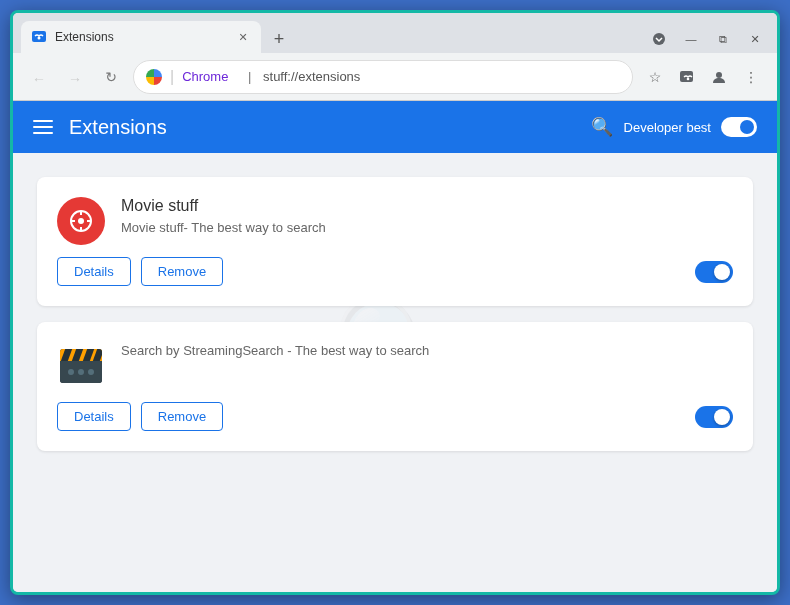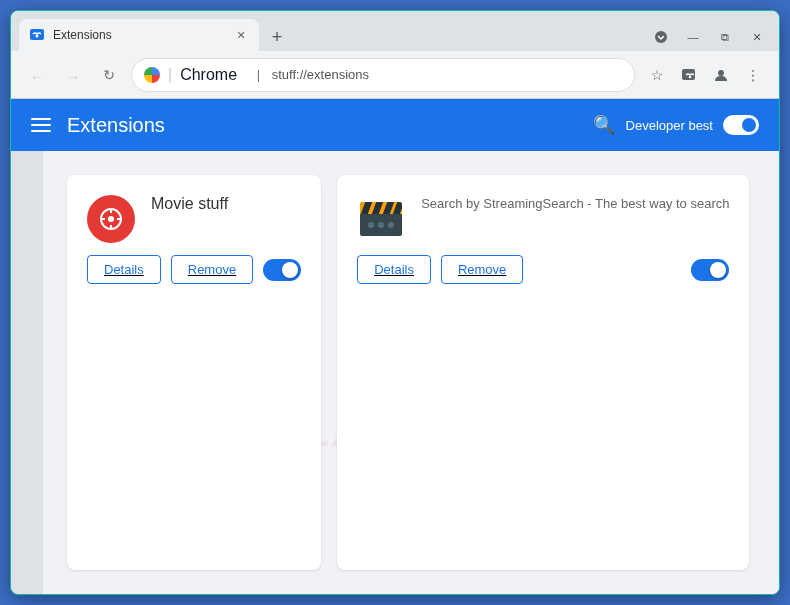--- a/index.html
+++ b/index.html
@@ -16,21 +16,21 @@
 
     .browser-window {
       width: 770px;
       height: 585px;
       background: #dee1e6;
       border-radius: 8px;
       box-shadow: 0 4px 20px rgba(0,0,0,0.4);
       display: flex;
       flex-direction: column;
       overflow: hidden;
-      border: 1px solid #14b8a6;
+      border: 3px solid #14b8a6;
     }
 
     
     .tab-bar {
       background: #dee1e6;
       display: flex;
       align-items: flex-end;
       padding: 8px 8px 0 8px;
       gap: 4px;
       height: 40px;
@@ -244,23 +244,23 @@
       transition: 0.2s;
     }
 
     
     .ext-content {
       flex: 1;
       background: #f0f2f5;
       padding: 24px;
       overflow-y: auto;
       display: flex;
+      flex-direction: column;
       gap: 16px;
       position: relative;
-      margin-left: 32px;
     }
 
     
     .watermark {
       position: absolute;
       top: 50%;
       left: 50%;
       transform: translate(-50%, -50%);
       opacity: 0.07;
       pointer-events: none;
@@ -302,21 +302,20 @@
     .ext-desc {
       font-size: 13px;
       color: #666;
       line-height: 1.4;
     }
 
     .ext-card-bottom {
       display: flex;
       align-items: center;
       gap: 10px;
-      text-decoration: underline;
     }
 
     .ext-btn {
       padding: 6px 16px;
       border: 1px solid #1a73e8;
       border-radius: 4px;
       background: white;
       color: #1a73e8;
       font-size: 13px;
       cursor: pointer;
@@ -419,21 +418,21 @@
   </div>
 
   <div class="address-bar">
     <div class="nav-btn disabled">←</div>
     <div class="nav-btn disabled">→</div>
     <div class="nav-btn">↻</div>
 
     <div class="url-bar">
       <div class="globe-icon"></div>
       <span class="url-divider">|</span>
-      <span style="color:#0f172a;font-size:16px;">Chrome</span>
+      <span style="color:#6d28d9;font-size:13px;">Chrome</span>
       <span style="color:#333;font-size:13px;">&nbsp;</span>
       <span style="color:#777;font-size:13px;">|&nbsp;</span>
       <span style="color:#555;font-size:13px;">stuff://extensions</span>
     </div>
 
     <div class="address-actions">
       <div class="addr-icon">☆</div>
       <div class="addr-icon">
         <svg width="16" height="16" viewBox="0 0 16 16">
           <rect x="1" y="2" width="13" height="11" rx="2" fill="#5f6368"></rect>
@@ -479,20 +478,21 @@
             <circle cx="12" cy="12" r="10" fill="none" stroke="white" stroke-width="2"></circle>
             <circle cx="12" cy="12" r="3" fill="white"></circle>
             <line x1="12" y1="2" x2="12" y2="6" stroke="white" stroke-width="2"></line>
             <line x1="12" y1="18" x2="12" y2="22" stroke="white" stroke-width="2"></line>
             <line x1="2" y1="12" x2="6" y2="12" stroke="white" stroke-width="2"></line>
             <line x1="18" y1="12" x2="22" y2="12" stroke="white" stroke-width="2"></line>
           </svg>
         </div>
         <div class="ext-info">
           <div class="ext-name">Movie stuff</div>
+          <div class="ext-desc">Movie stuff- The best way to search</div>
         </div>
       </div>
       <div class="ext-card-bottom">
         <button class="ext-btn">Details</button>
         <button class="ext-btn">Remove</button>
         <div class="toggle-ext"></div>
       </div>
     </div>
 
     <div class="ext-card">

